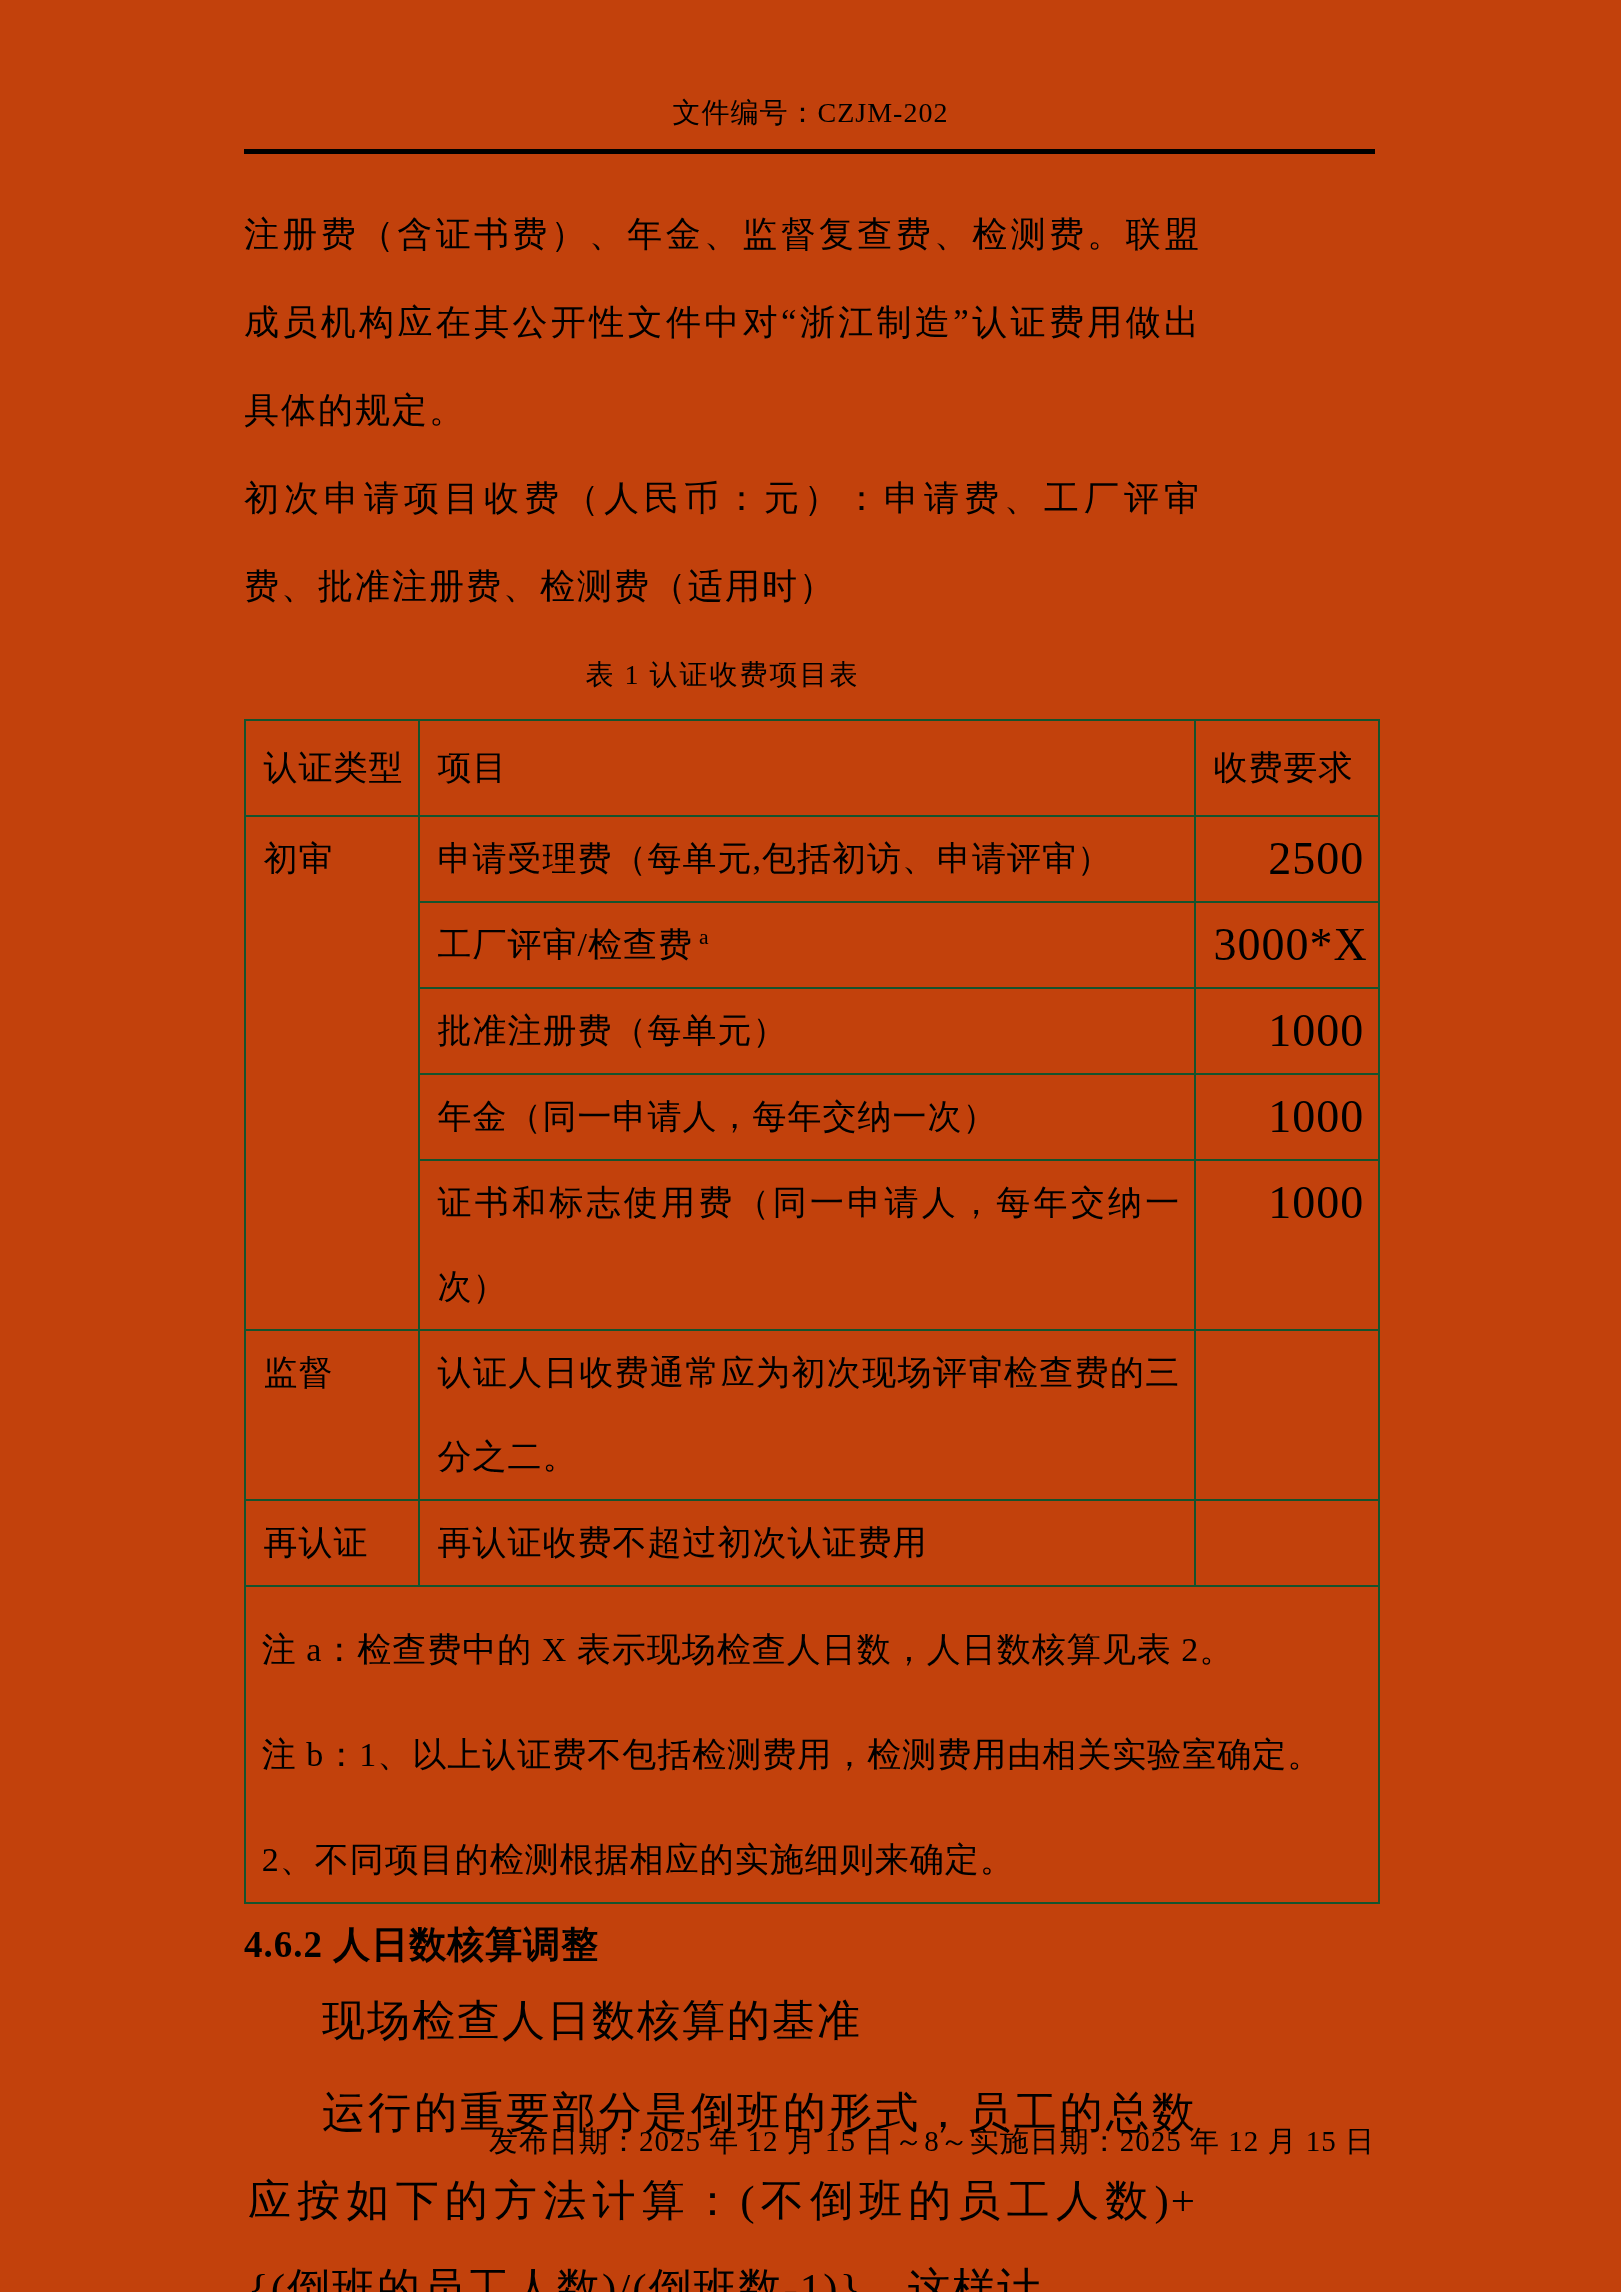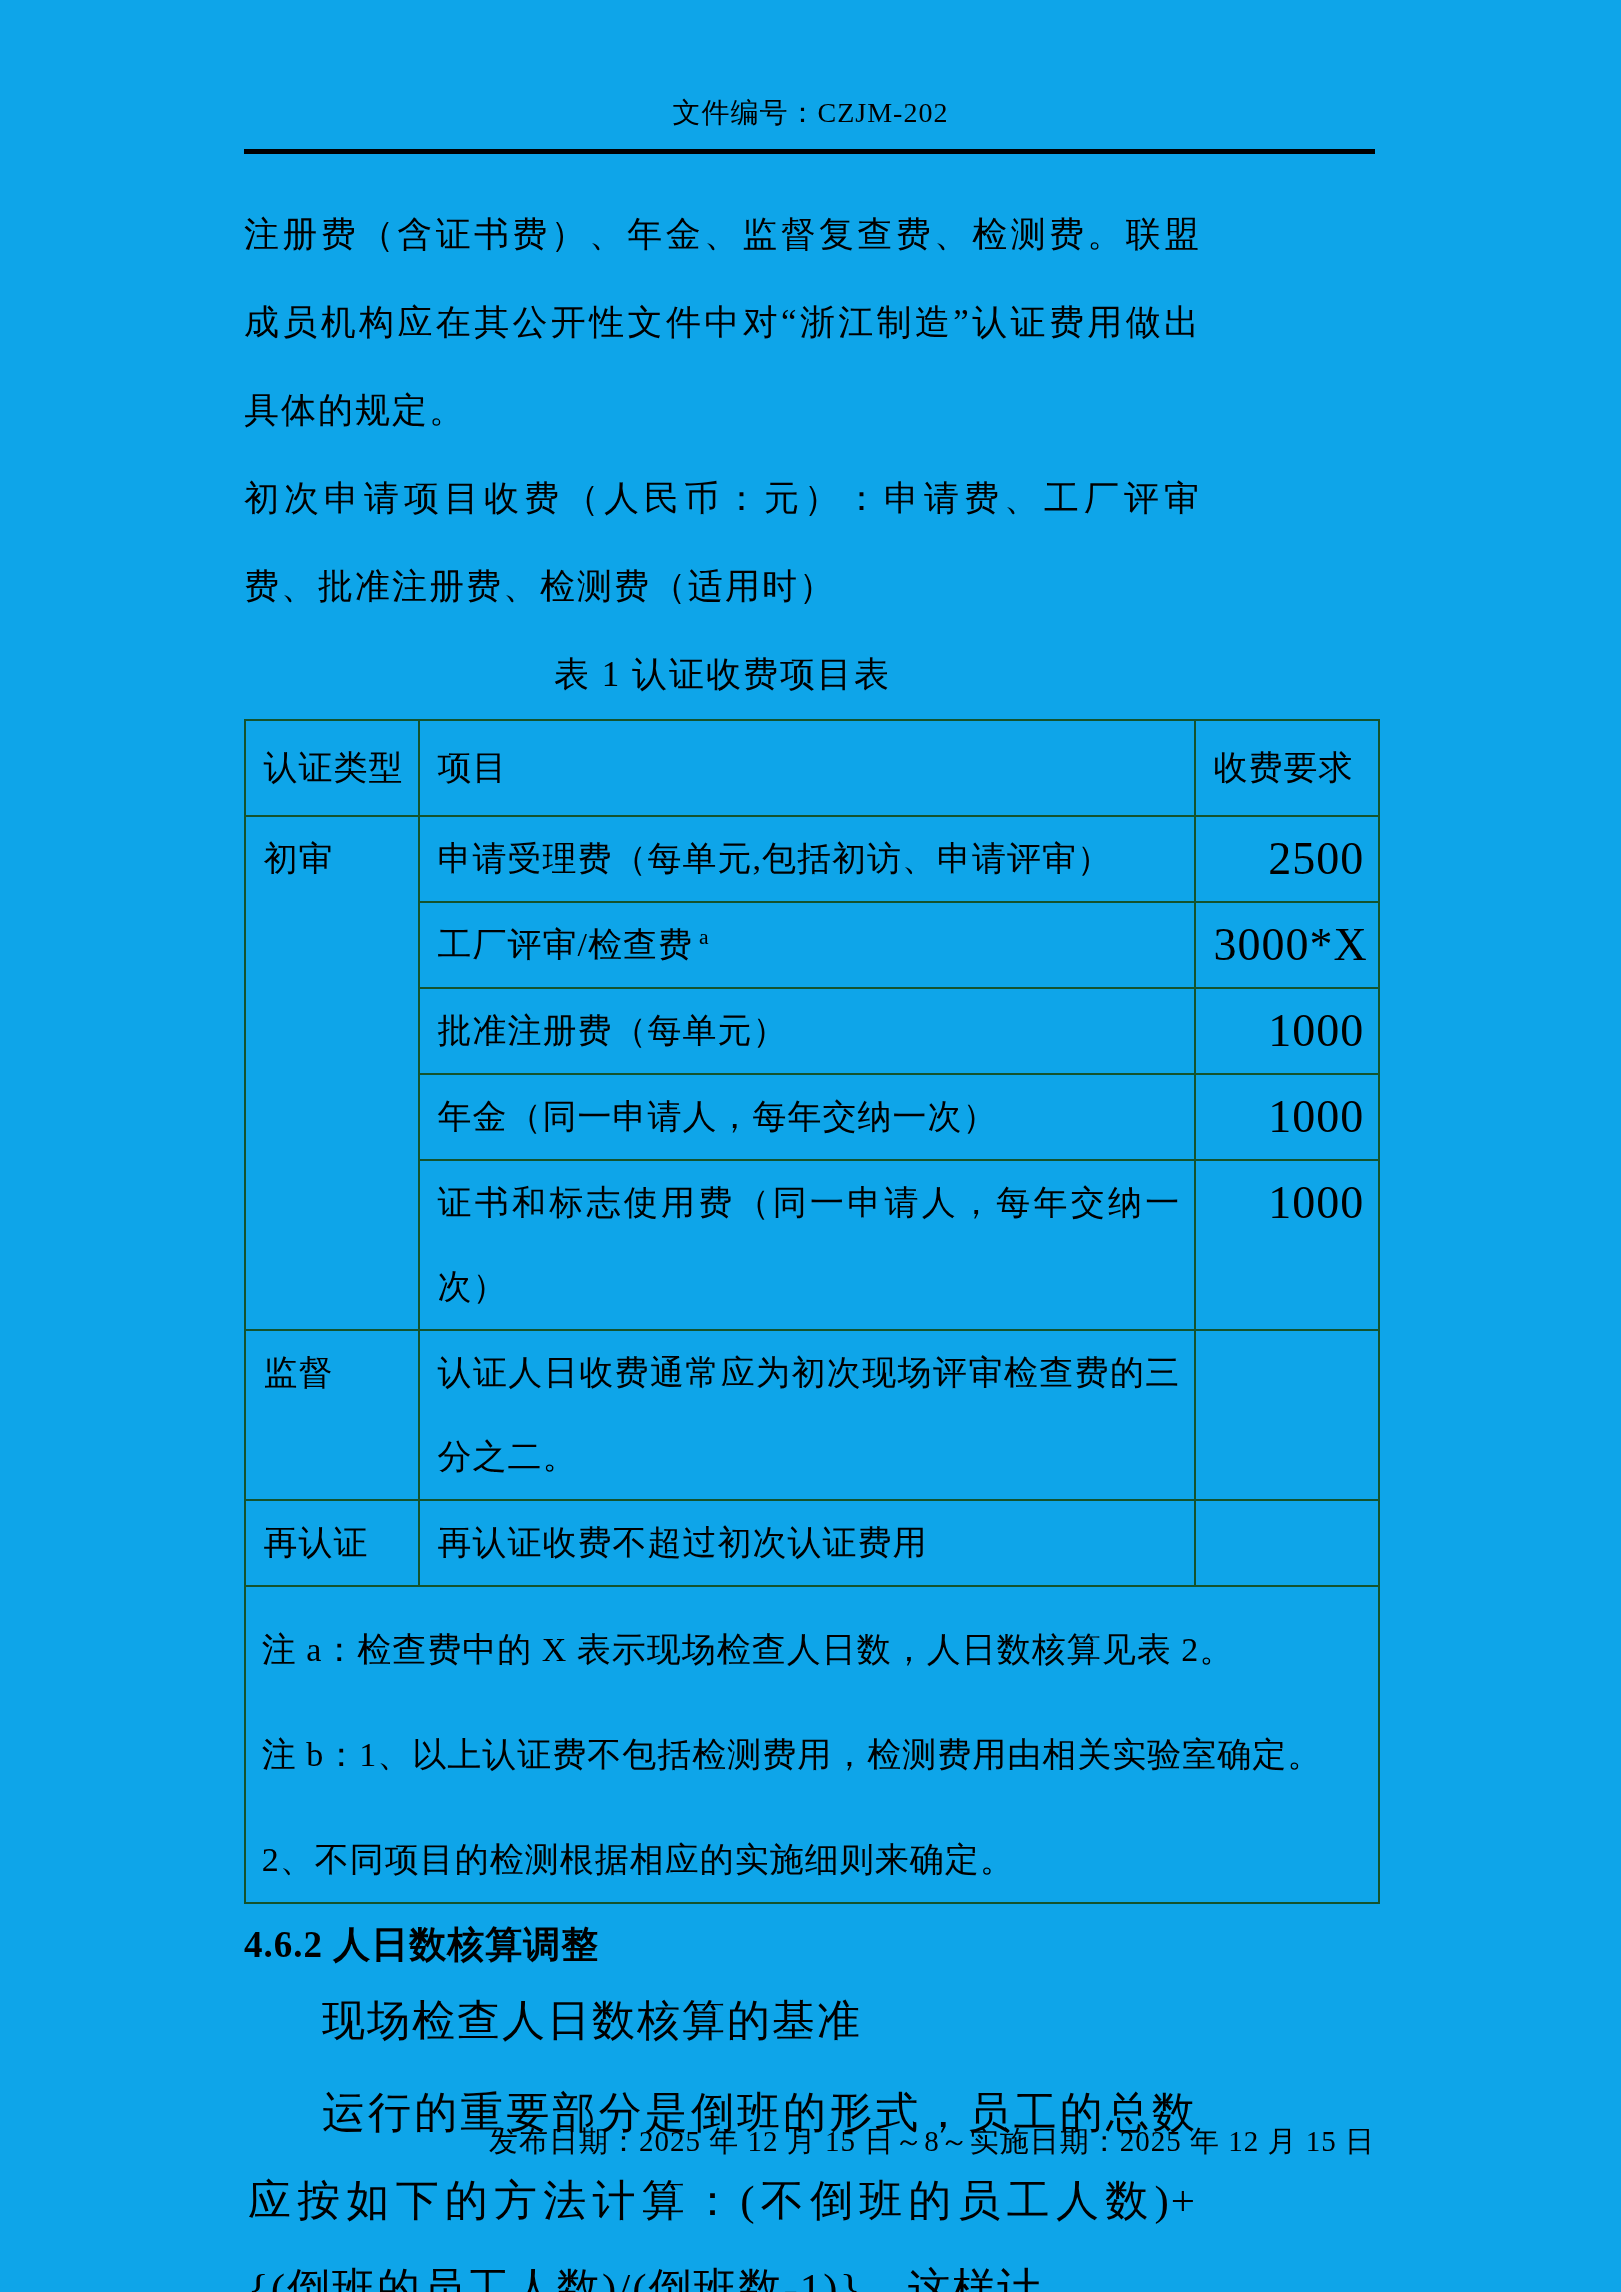--- a/index.html
+++ b/index.html
@@ -1,36 +1,36 @@
 <!DOCTYPE html>
 <html><head>
 <meta charset="utf-8">
 <style>
   html,body { margin:0; padding:0; background:#888; }
   .page {
     position:relative; width:1621px; height:2293px; margin:0 auto;
-    background:#0ea5e9; color:#000;
+    background:#c2410c; color:#000;
     font-family:"Liberation Serif","DejaVu Serif",serif;
     overflow:hidden;
   }
   .doc-header {
     position:absolute; top:94px; left:0; width:100%;
     text-align:center; font-size:28px; letter-spacing:1px;
   }
   .header-rule {
     position:absolute; top:149px; left:244px; width:1131px; height:4.9px;
     background:#000;
   }
   .content { position:absolute; left:244px; top:191px; width:957px; }
   .body-par {
     margin:0; font-size:35px; line-height:88px; letter-spacing:2px;
     text-align:justify;
   }
   .table-title {
-    font-size:35px; line-height:88px; letter-spacing:2px; text-align:center;
+    font-size:28px; line-height:88px; letter-spacing:2px; text-align:center;
   }
   table.fee-table { border-collapse:collapse; width:1135px; table-layout:fixed; }
   .fee-table col.w1 { width:174px; }
   .fee-table col.w2 { width:776px; }
   .fee-table col.w3 { width:184px; }
   .fee-table td {
     border:2px solid #14532d; font-size:34px; line-height:84px;
     letter-spacing:1px; vertical-align:top; padding:0 13.7px 0 17.6px;
     text-align:justify;
   }

